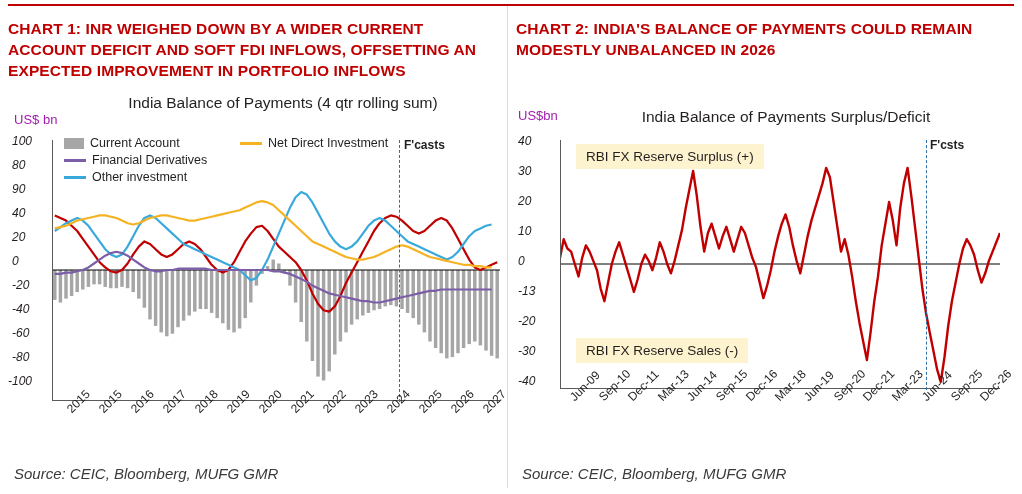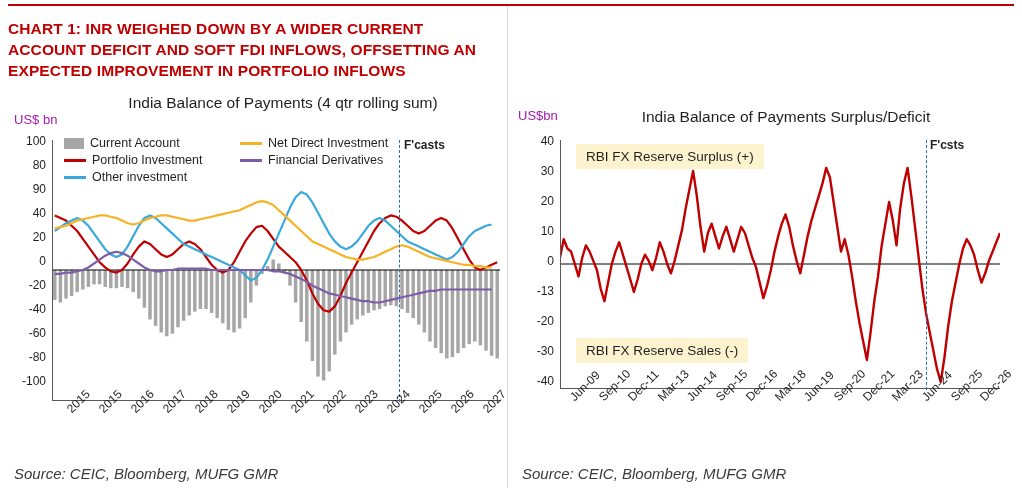--- a/index.html
+++ b/index.html
@@ -22,21 +22,21 @@
   .panel-left .panel-title{width:486px;}
   .panel-right .panel-title{width:470px;}
 
   .chart-area{position:relative;}
 
   .units{font-size:13px;color:#a21caf;}
   .chart-heading{
     text-align:center;font-size:15.5px;color:#231f20;
   }
   .axis-line{position:absolute;background:#5a5a5a;}
-  .tick-label{position:absolute;font-size:12px;color:#231f20;text-align:right;}
+  .tick-label{position:absolute;font-size:12px;color:#231f20;font-style:italic;}
   .xlabel{
     position:absolute;font-size:12px;color:#231f20;
     transform-origin:left top;transform:rotate(-45deg);white-space:nowrap;
   }
   .legend{position:absolute;font-size:12.5px;color:#231f20;text-align:center;}
   .legend-row{display:flex;align-items:center;margin-bottom:3px;}
   .legend-item{display:flex;align-items:center;width:176px;}
   .swatch{width:22px;height:3px;margin-right:6px;}
   .swatch.box{height:11px;width:20px;}
   .fcast{position:absolute;font-size:12px;font-weight:bold;color:#231f20;}
@@ -176,24 +176,20 @@
             <span class="swatch box" style="background:#a6a6a6;"></span>
             <span>Current Account</span>
           </div>
           <div class="legend-item">
             <span class="swatch" style="background:#f5b324;"></span>
             <span>Net Direct Investment</span>
           </div>
         </div>
         <div class="legend-row">
           <div class="legend-item">
-            <span class="swatch" style="background:#c00000;"></span>
-            <span>Portfolio Investment</span>
-          </div>
-          <div class="legend-item">
             <span class="swatch" style="background:#7b5ea7;"></span>
             <span>Financial Derivatives</span>
           </div>
         </div>
         <div class="legend-row">
           <div class="legend-item">
             <span class="swatch" style="background:#39a9dc;"></span>
             <span>Other investment</span>
           </div>
         </div>
@@ -214,20 +210,21 @@
           <div class="xlabel" style="left: 364px; top: 2px;">2025</div>
           <div class="xlabel" style="left: 396px; top: 2px;">2026</div>
           <div class="xlabel" style="left: 428px; top: 2px;">2027</div>
         </div>
     </div>
 
     <div class="source" style="left:6px;">Source: CEIC, Bloomberg, MUFG GMR</div>
   </div>
 
   <div class="panel panel-right">
+    <div class="panel-title">CHART 2: INDIA'S BALANCE OF PAYMENTS COULD REMAIN MODESTLY UNBALANCED IN 2026</div>
 
     <div class="chart-area" style="position:absolute;left:0;top:84px;width:500px;height:360px;">
       <div class="units" style="position:absolute;left:2px;top:14px;">US$bn</div>
       <div class="chart-heading" style="position:absolute;left:50px;top:14px;width:440px;">India Balance of Payments Surplus/Deficit</div>
 
       <div class="tick-label" style="left:2px;top:40px;width:36px;">40</div>
       <div class="tick-label" style="left:2px;top:70px;width:36px;">30</div>
       <div class="tick-label" style="left:2px;top:100px;width:36px;">20</div>
       <div class="tick-label" style="left:2px;top:130px;width:36px;">10</div>
       <div class="tick-label" style="left:2px;top:160px;width:36px;">0</div>

